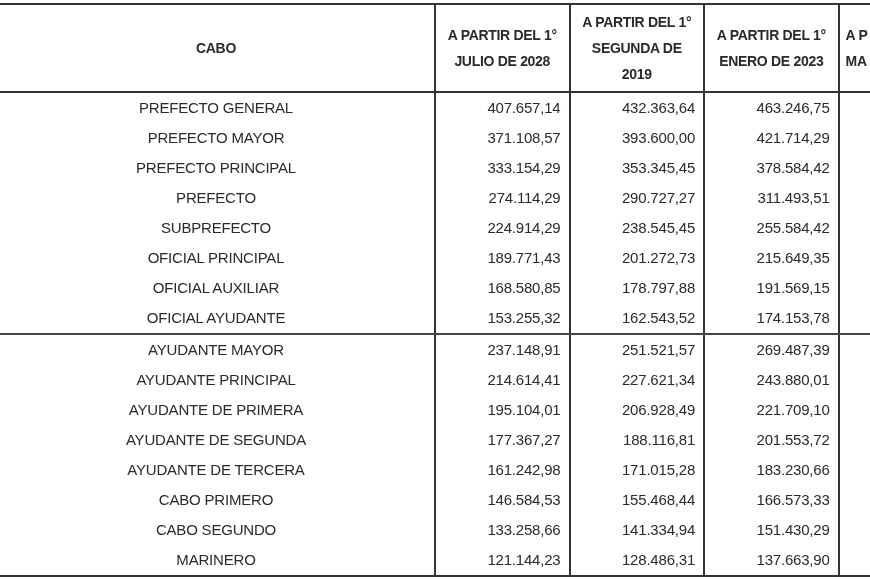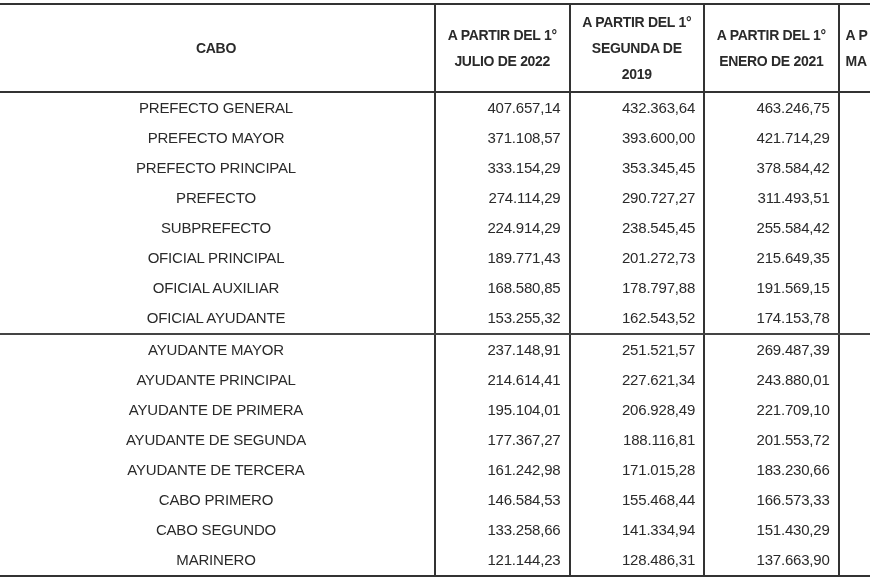--- a/index.html
+++ b/index.html
@@ -92,30 +92,30 @@
         <col class="c1">
         <col class="c2">
         <col class="c3">
         <col class="c4">
     </colgroup>
     <thead>
       <tr>
         <th class="grado-h"><span>CABO</span></th>
         <th>
           <div>A PARTIR DEL 1°</div>
-          <div>JULIO DE 2022</div>
+          <div>JULIO DE 2028</div>
         </th>
         <th>
           <div>A PARTIR DEL 1°</div>
           <div>SEGUNDA DE</div>
           <div>2019</div>
         </th>
         <th>
           <div>A PARTIR DEL 1°</div>
-          <div>ENERO DE 2021</div>
+          <div>ENERO DE 2023</div>
         </th>
         <th class="partial">
           <div>A P</div>
           <div>MA</div>
         </th>
       </tr>
     </thead>
     <tbody id="tbody">
       <tr>
           <td class="grado">PREFECTO GENERAL</td>

